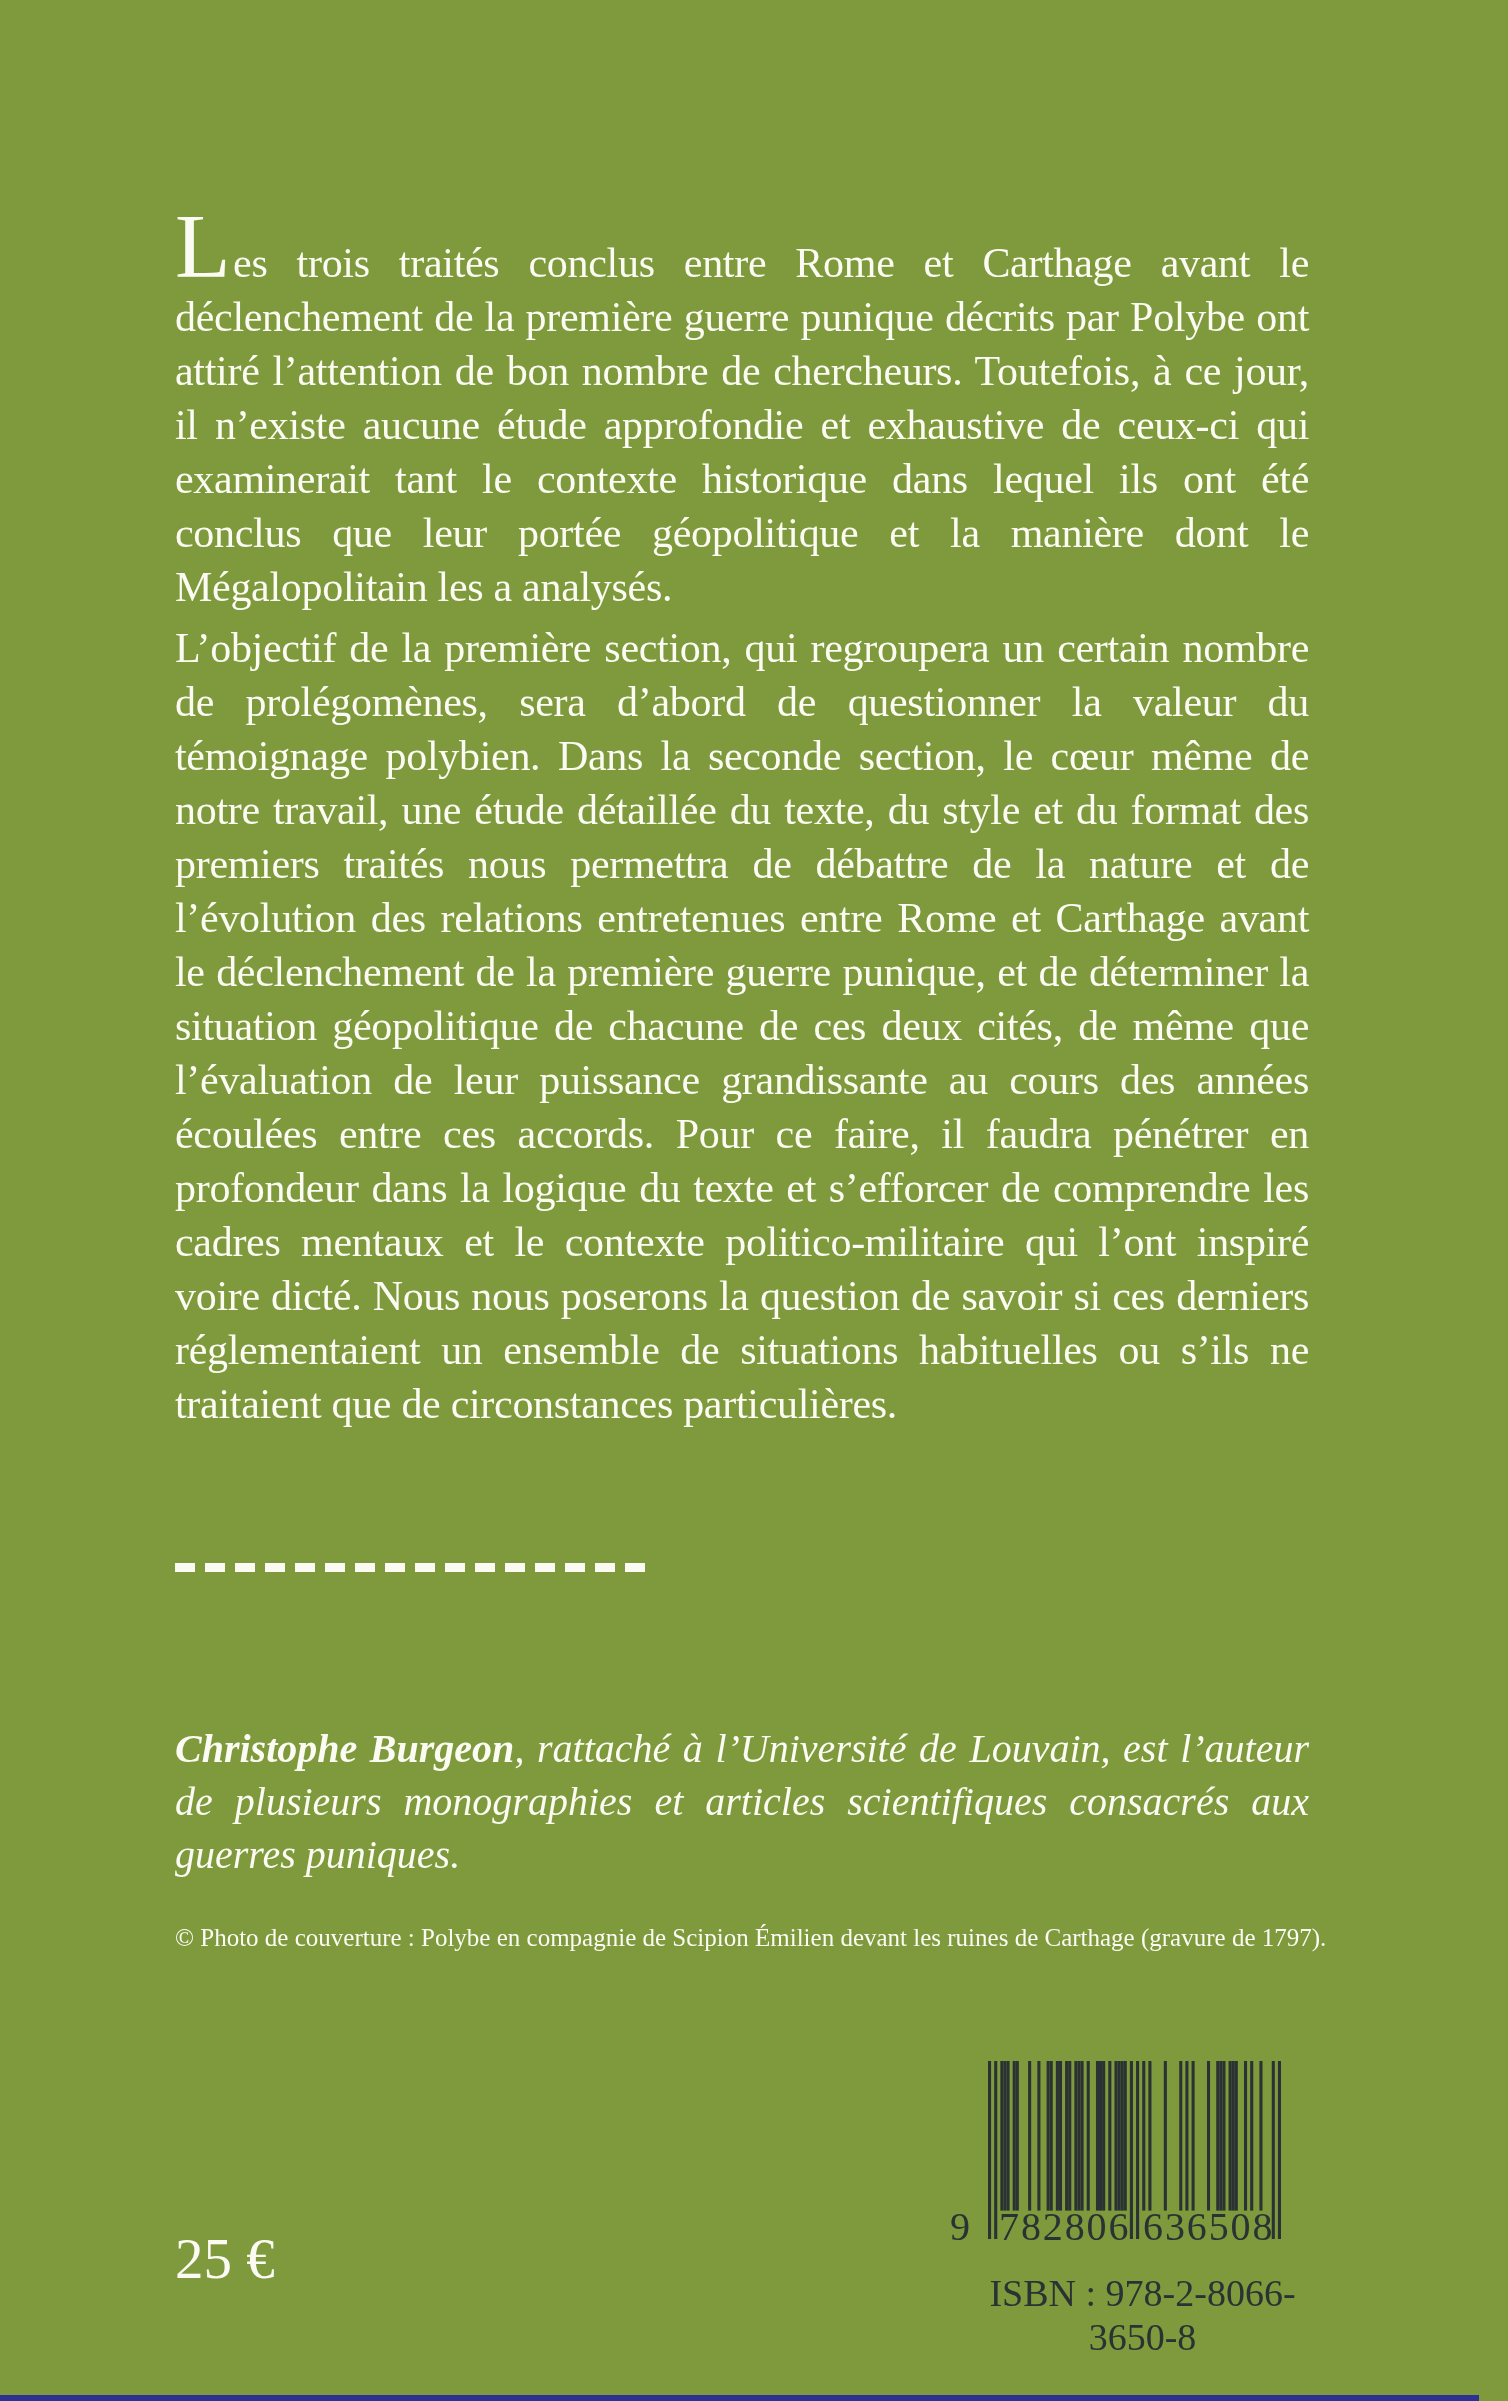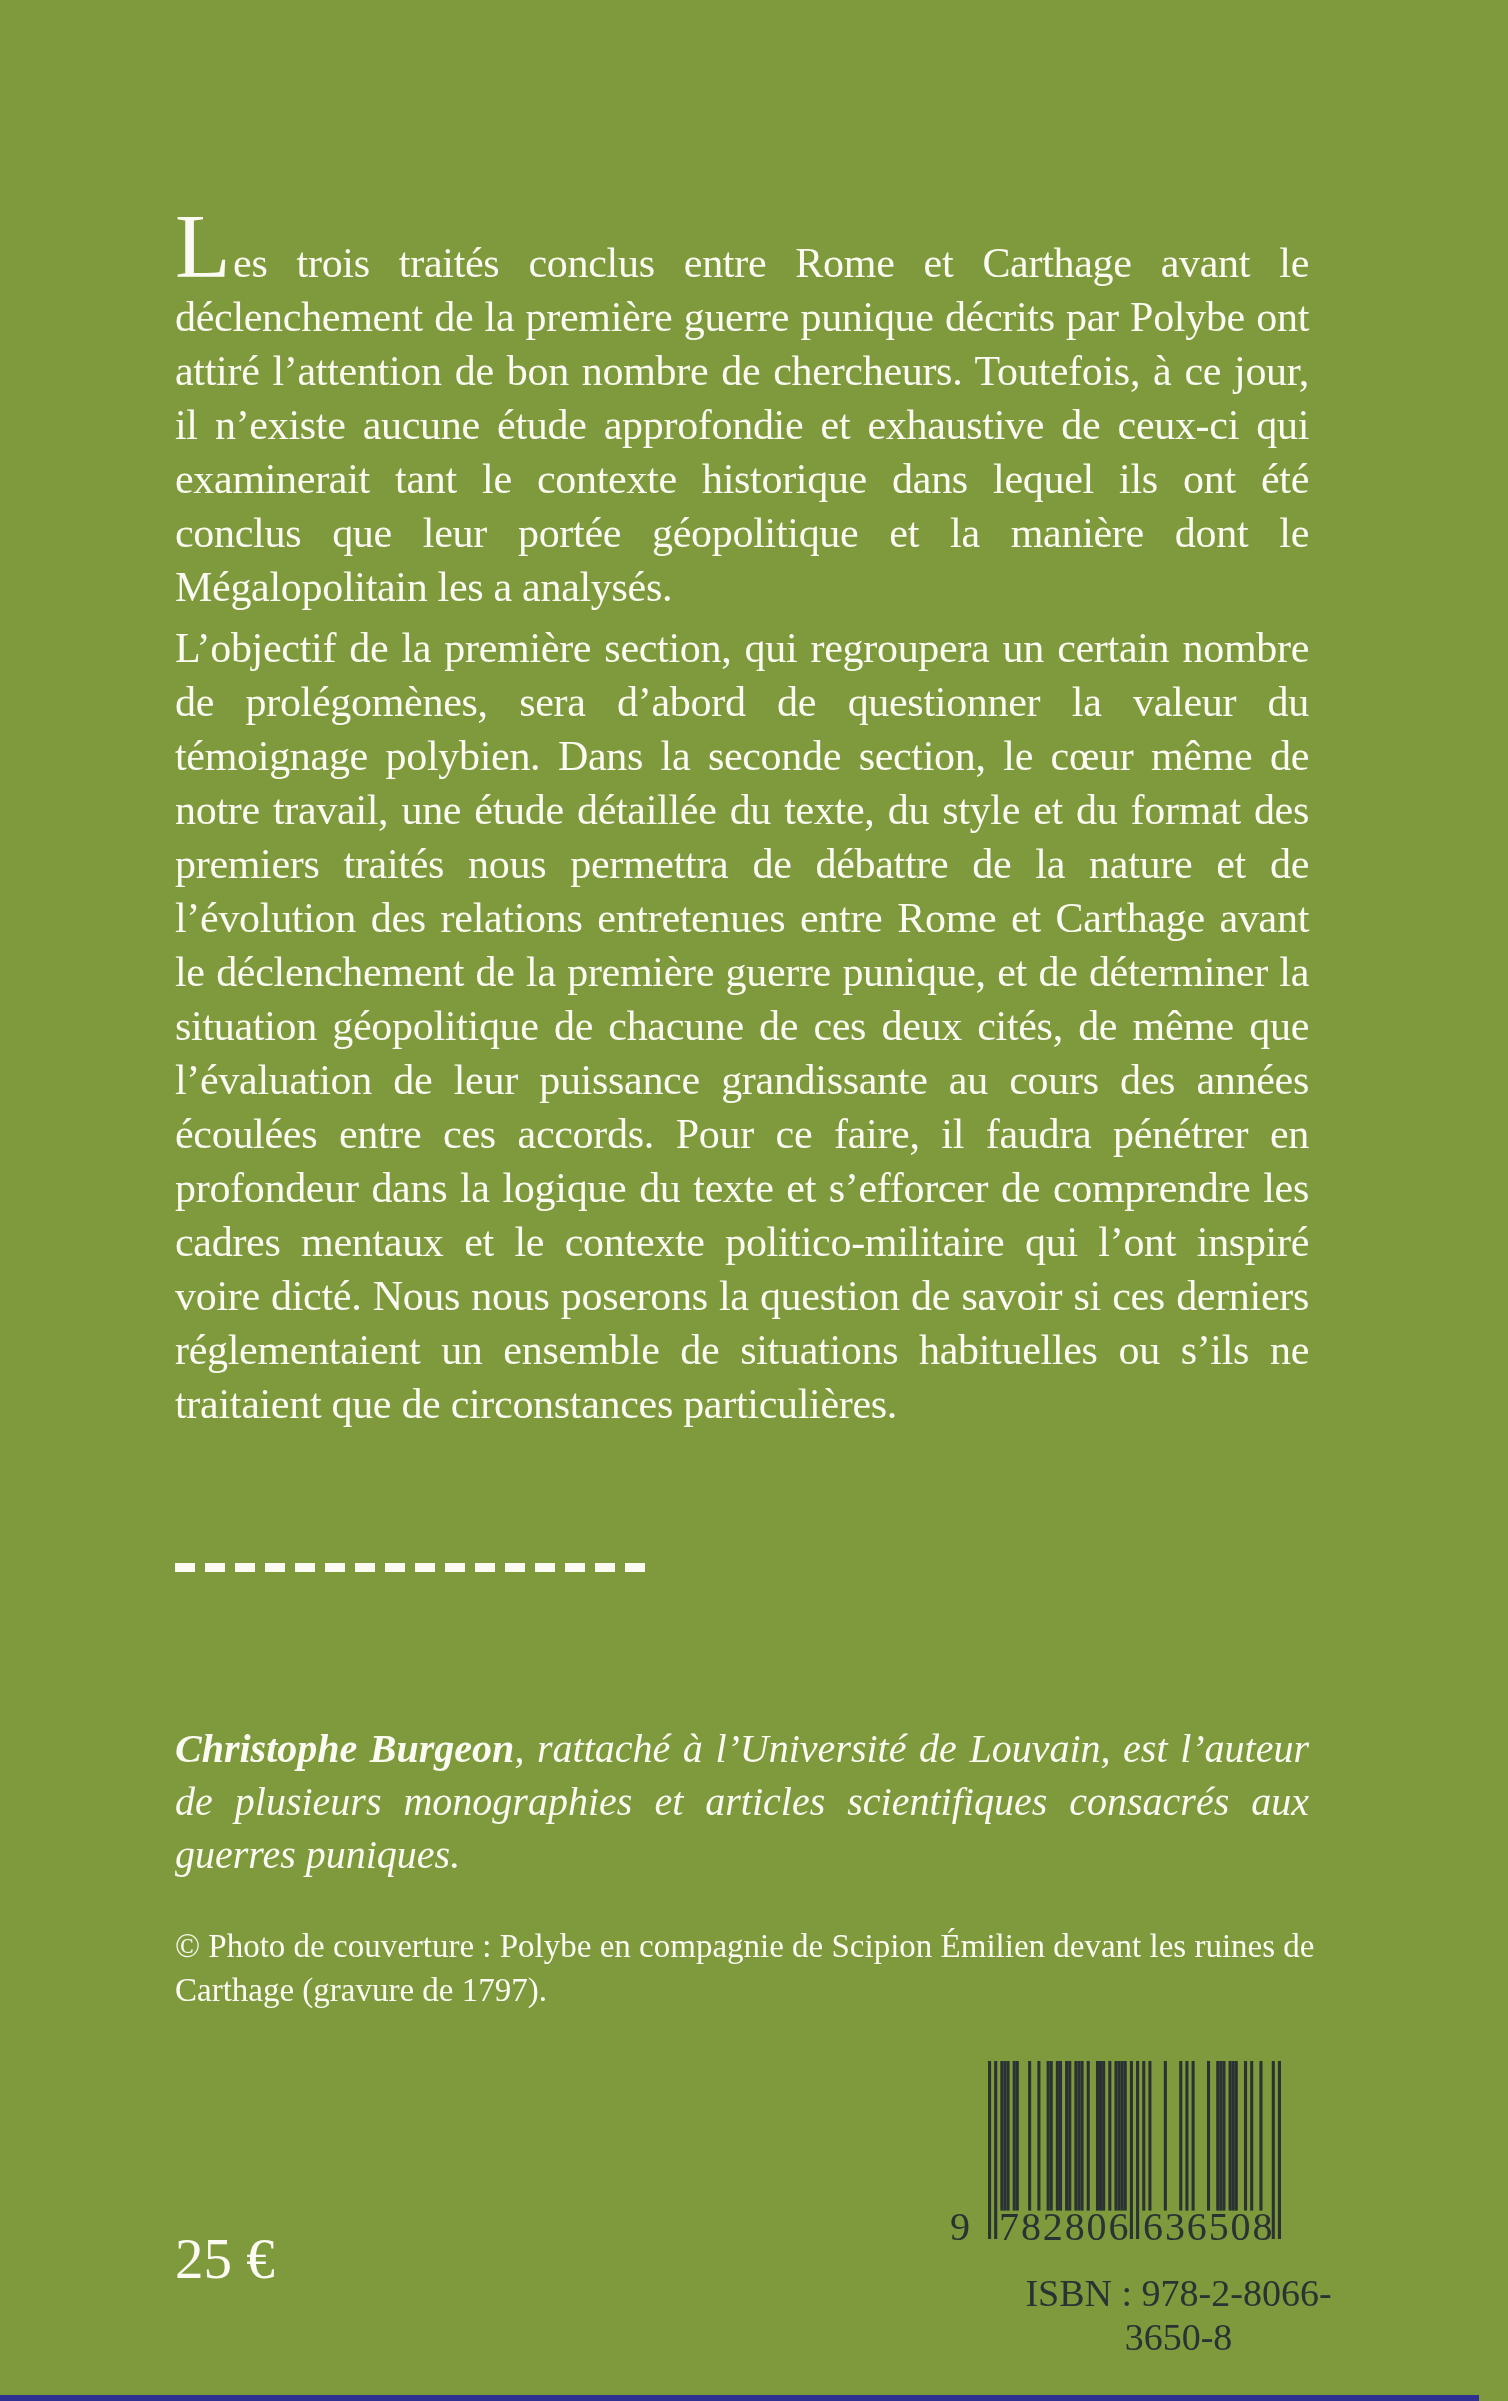--- a/index.html
+++ b/index.html
@@ -55,21 +55,21 @@
     font-size: 40px;
     line-height: 53px;
     text-align: justify;
   }
   .bio .bio-name { font-weight: bold; }
   .credit {
     position: absolute;
     left: 175px; top: 1891px;
     width: 1211px;
     color: #fcfbf3;
-    font-size: 33px;
+    font-size: 25px;
     line-height: 44px;
     text-align: left;
   }
   .website {
     position: absolute;
     left: 175px; top: 2107px;
     font-size: 38px;
     color: #2c3434;
   }
   .price {
@@ -97,21 +97,21 @@
     font-size: 40px;
     letter-spacing: 1.9px;
     color: #2b3233;
     text-align: center;
   }
   .bc-first { left: 0; width: 34px; text-align: left; letter-spacing: 0; }
   .bc-left  { left: 49px;  width: 127px; }
   .bc-right { left: 193px; width: 127px; }
   .isbn {
     position: absolute;
-    left: 994px; top: 2271px;
+    left: 958px; top: 2271px;
     width: 369px;
     text-align: center;
     font-size: 38px;
     color: #2b3233;
   }
 </style>
 </head>
 <body>
 
 <div class="page" style="background: rgb(126, 154, 60);">

